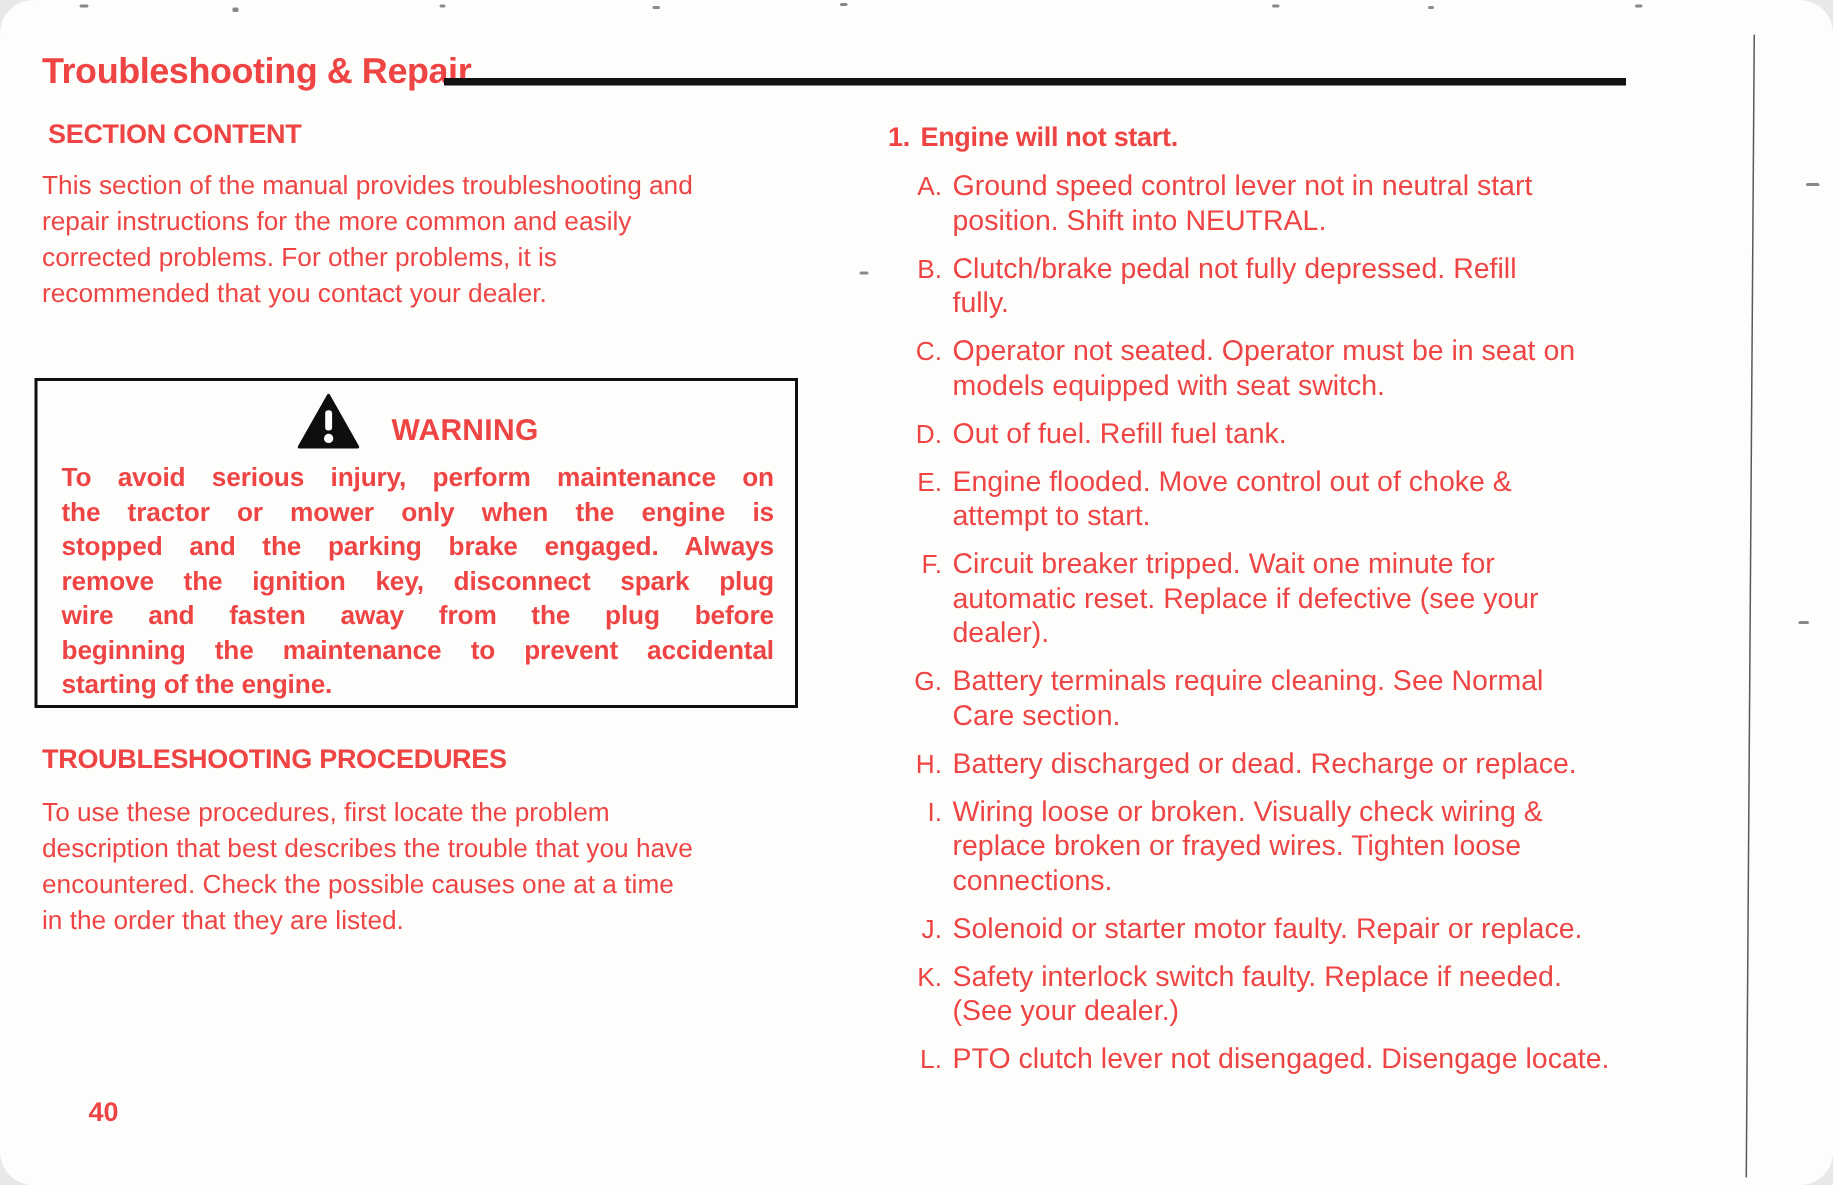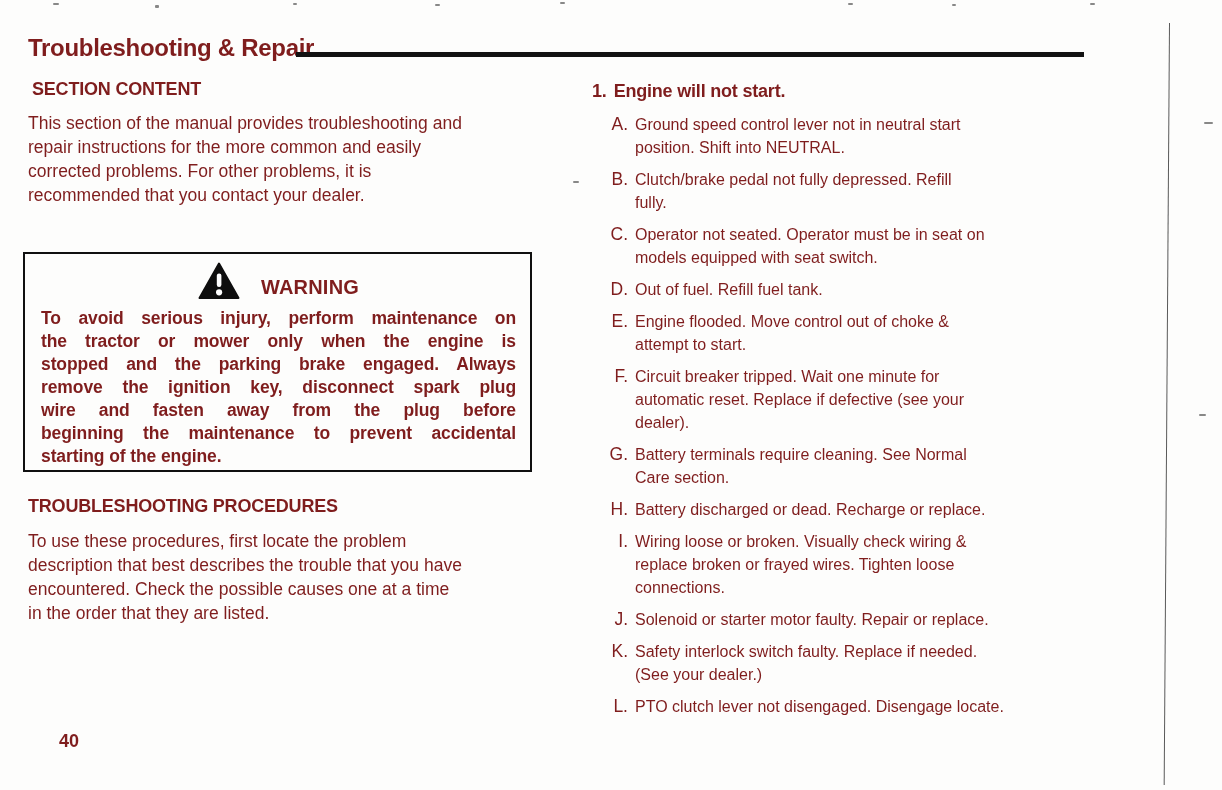--- a/index.html
+++ b/index.html
@@ -1,20 +1,21 @@
 <!DOCTYPE html>
 <html><head>
 <meta charset="utf-8">
 <style>
   html,body { margin:0; padding:0; background:#e8e8e8; }
   .page {
     position:relative; width:1222px; height:790px;
     background:#fdfdfc; overflow:hidden;
     font-family:"Liberation Sans","DejaVu Sans",sans-serif;
-    color:#7f1d1d;
+    color:#ef4444;
+    border-radius:22px;
   }
   
   .title {
     position:absolute; left:28px; top:34px;
     font-size:24px; font-weight:bold; letter-spacing:-0.3px;
   }
   .title-rule {
     position:absolute; left:296px; top:52px; width:788px; height:5px;
     background:#121212;
   }
@@ -44,21 +45,21 @@
   .page-number   { position:absolute; left:28px; top:731px; font-size:18px; font-weight:bold;margin-left:31px; }
   
   .right-col { position:absolute; left:592px; top:81px; width:500px; }
   .problem-heading { display:flex; gap:7px; margin-bottom:11px; }
   .causes { padding-left:12px; }
   .cause { display:flex; margin-bottom:9px; }
   .cause-label {
     flex:0 0 24px; text-align:right; margin-right:7px;
     font-size:17.5px; line-height:23px;
   }
-  .cause-text { font-size:16px; line-height:23px; white-space:pre-line; }
+  .cause-text { font-size:19px; line-height:23px; white-space:pre-line; }
   
   .margin-vline {
     position:absolute; left:1169px; top:23px; width:1.4px; height:762px;
     background:#3d3d3d; opacity:0.85;
     transform:rotate(0.4deg); transform-origin:top center;
   }
   .speck { position:absolute; background:#555; border-radius:1px; opacity:0.7; }
 </style>
 </head>
 <body>

